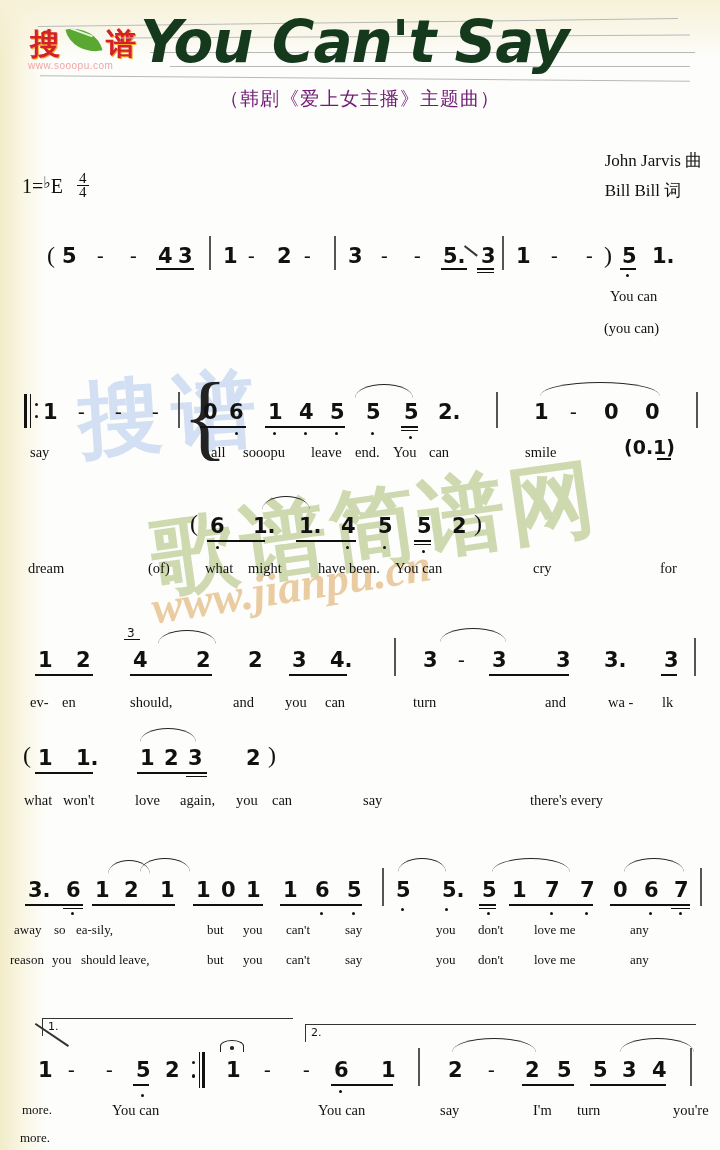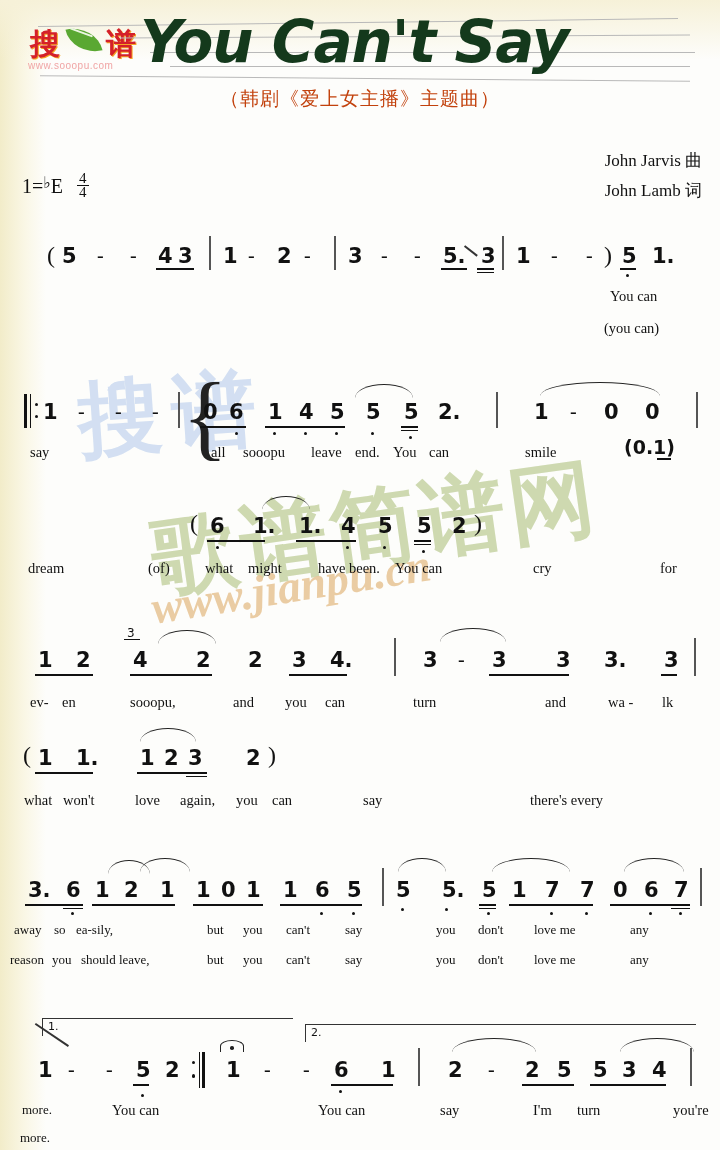--- a/index.html
+++ b/index.html
@@ -41,21 +41,21 @@
   .logo .leaf:after{content:"";position:absolute;left:3px;top:5px;width:24px;height:2px;
     background:#eaf6e0;transform:rotate(32deg);border-radius:2px;}
   .logo .lurl{position:absolute;left:0;top:42px;font-size:10px;color:#f0a5a5;
     letter-spacing:.5px;font-family:"Liberation Sans",sans-serif;}
 
   .title{position:absolute;left:140px;top:8px;width:470px;height:70px;
     font-family:"DejaVu Sans",sans-serif;font-size:58px;font-style:italic;
     font-weight:bold;color:#14391c;letter-spacing:-1px;white-space:nowrap;}
   .rule{position:absolute;height:1px;background:#b9b9b9;}
   .subtitle{position:absolute;left:0;top:86px;width:720px;text-align:center;
-    font-size:19px;color:#c2410c;font-family:"DejaVu Sans",sans-serif;letter-spacing:1px;}
+    font-size:19px;color:#701a75;font-family:"DejaVu Sans",sans-serif;letter-spacing:1px;}
 
   .credits{position:absolute;right:18px;top:146px;text-align:left;font-size:17px;line-height:30px;}
   .credits div{white-space:nowrap;}
 
   .keysig{position:absolute;left:22px;top:172px;font-size:20px;white-space:nowrap;}
   .keysig .flat{font-size:16px;vertical-align:5px;}
   .frac{display:inline-block;vertical-align:-4px;text-align:center;margin-left:9px;font-size:15px;line-height:13px;}
   .frac .num{display:block;border-bottom:1.4px solid #111;padding:0 2px;}
   .frac .den{display:block;padding:0 2px;}
 
@@ -118,21 +118,21 @@
 <div class="rule" style="left:120px;top:36px;width:570px;transform:rotate(-0.3deg);"></div>
 <div class="rule" style="left:150px;top:52px;width:545px;"></div>
 <div class="rule" style="left:170px;top:66px;width:520px;"></div>
 <div class="rule" style="left:40px;top:78px;width:650px;transform:rotate(0.5deg);"></div>
 
 <div class="title">You Can't Say</div>
 <div class="subtitle">（韩剧《爱上女主播》主题曲）</div>
 
 <div class="credits">
   <div>John Jarvis 曲</div>
-  <div>John Lamb 词</div>
+  <div>Bill Bill 词</div>
 </div>
 
 <div class="keysig">
   <span>1=</span><span class="flat">♭</span><span>E</span>
   <span class="frac">
     <span class="num">4</span>
     <span class="den">4</span>
   </span>
 </div>
 
@@ -298,21 +298,21 @@
   <span class="note" style="left:556px;top:8px;">3</span>
   <span class="beam" style="left:489px;top:34px;width:80px;"></span>
   <span class="note" style="left:604px;top:8px;">3.</span>
   <span class="note" style="left:664px;top:8px;">3</span>
   <span class="beam" style="left:661px;top:34px;width:16px;"></span>
   <span class="tie" style="left:440px;top:-12px;width:66px;"></span>
   <span class="bar" style="left:694px;top:-2px;height:38px;"></span>
 
   <span class="lyr" style="left:30px;top:54px;">ev-</span>
   <span class="lyr" style="left:62px;top:54px;">en</span>
-  <span class="lyr" style="left:130px;top:54px;">sooopu,</span>
+  <span class="lyr" style="left:130px;top:54px;">should,</span>
   <span class="lyr" style="left:233px;top:54px;">and</span>
   <span class="lyr" style="left:285px;top:54px;">you</span>
   <span class="lyr" style="left:325px;top:54px;">can</span>
   <span class="lyr" style="left:413px;top:54px;">turn</span>
   <span class="lyr" style="left:545px;top:54px;">and</span>
   <span class="lyr" style="left:608px;top:54px;">wa -</span>
   <span class="lyr" style="left:662px;top:54px;">lk</span>
 
   <span class="paren" style="left:23px;top:102px;">(</span>
   <span class="note" style="left:38px;top:106px;">1</span>

